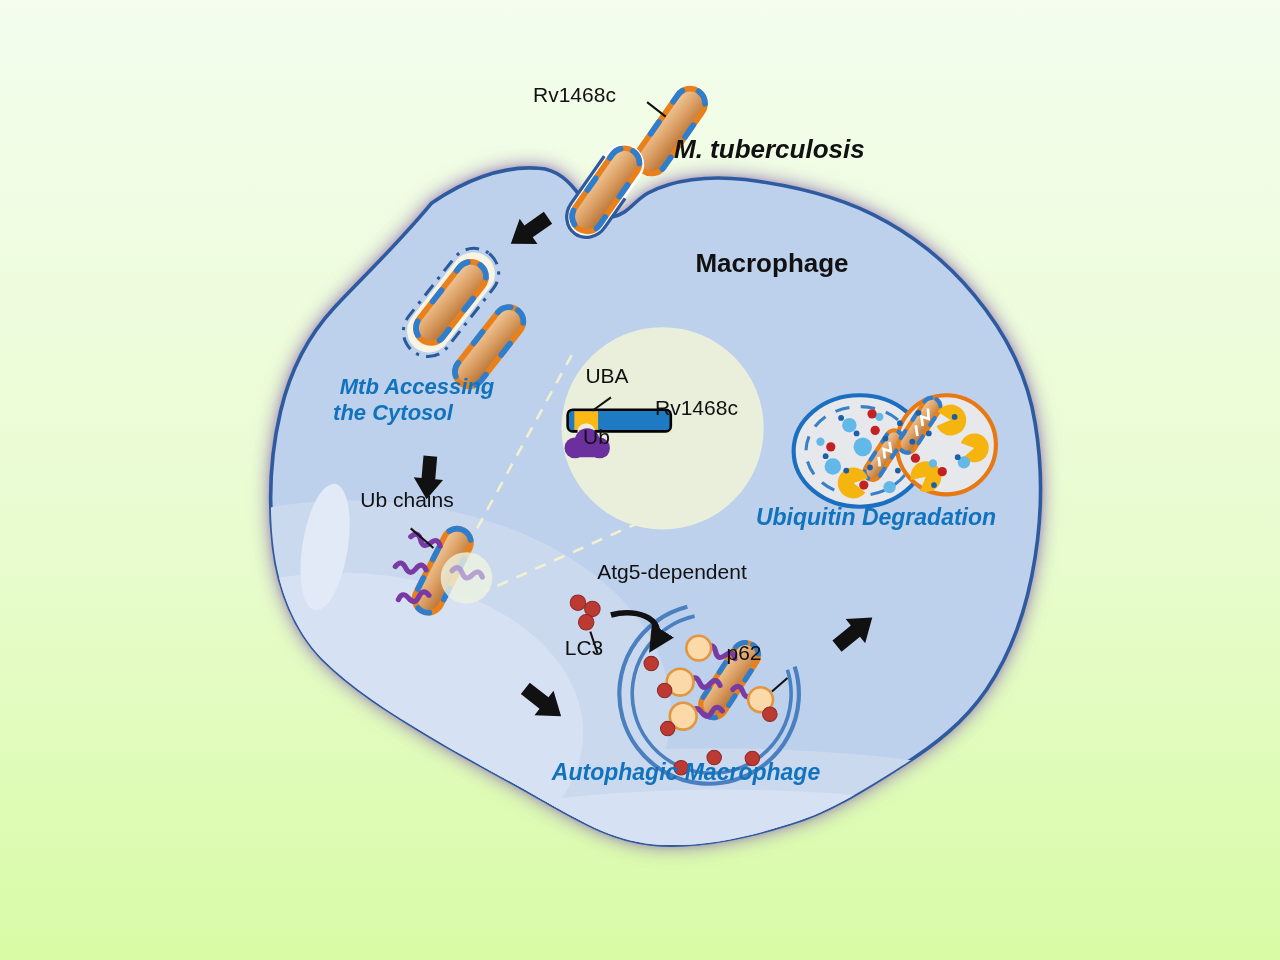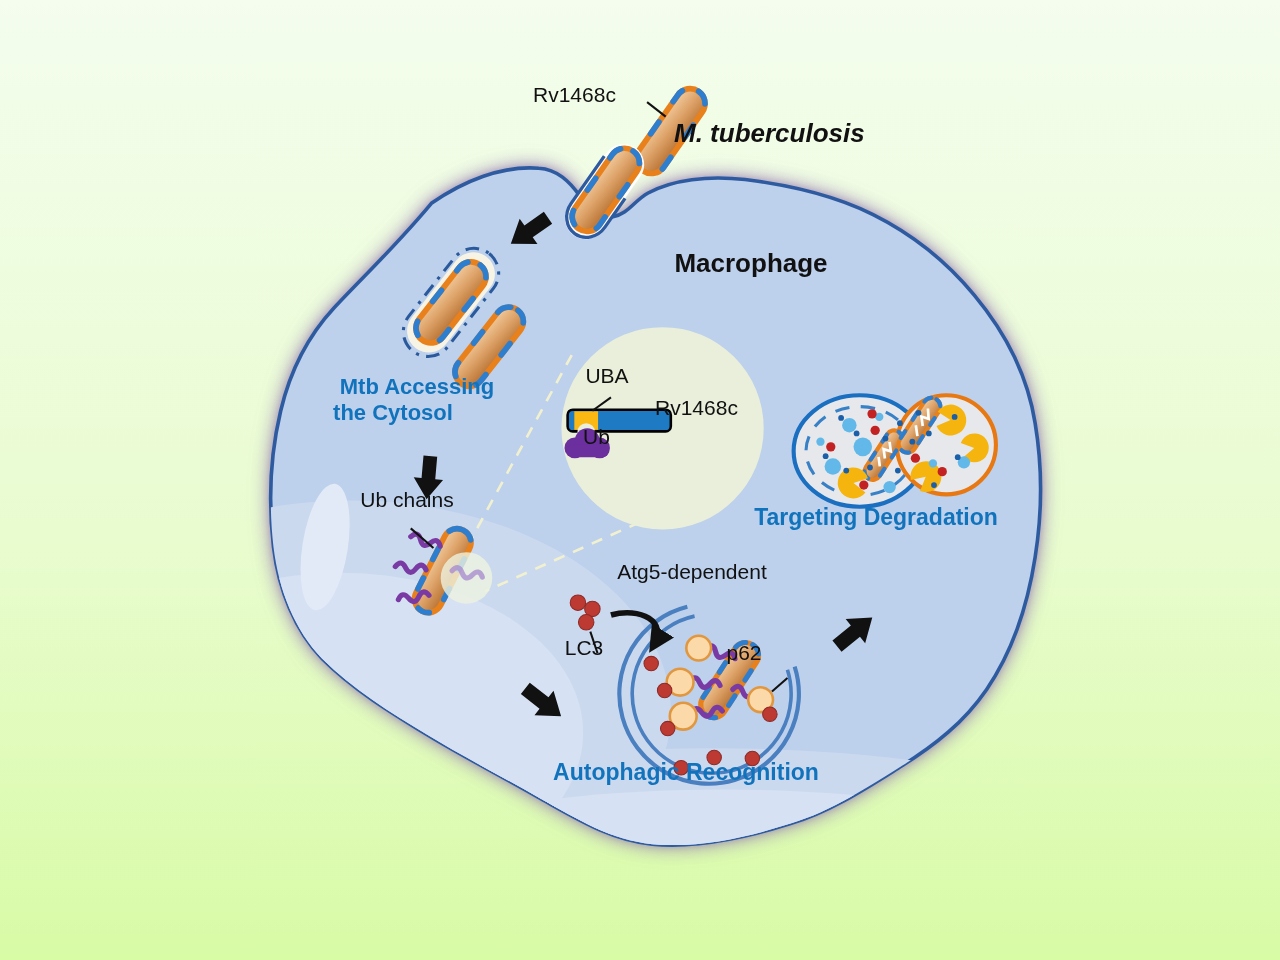--- a/index.html
+++ b/index.html
@@ -20,23 +20,23 @@
   .p62c{fill:var(--p62-fill,#fcd9a8);stroke:var(--p62-stroke,#e1973f);stroke-width:2.5;}
   .phag{fill:none;stroke:var(--phagophore-blue,#4a7fc0);}
   .pac{fill:var(--enzyme-yellow,#f5b40e);}
   .bdot{fill:#62b9e9;}
   .rdot{fill:#c32222;}
   .ndot{fill:#1a5fa8;}
   .blackline{stroke:#111;stroke-width:2;fill:none;}
   .arrow{fill:#111;}
   .lbl{position:absolute;font-size:21px;color:#111;white-space:nowrap;transform:translateX(-50%);}
   .lbl.anchorleft{transform:none;}
-  .head{font-weight:bold;font-size:23px;color:var(--heading-blue,#1273bd);}
+  .head{font-weight:bold;font-size:23px;color:var(--heading-blue,#1273bd);font-style:italic;}
   .big{font-weight:bold;font-size:26px;}
-  .ital{font-style:italic;}
+  .ital{font-style:italic;margin-top:16px;}
 </style>
 </head>
 <body>
 
 <div id="fig">
 <svg id="art" viewBox="0 0 1280 960">
   <defs>
     <linearGradient id="bactFill" x1="0" y1="0" x2="1" y2="0.25">
       <stop offset="0" stop-color="#f3cda0"></stop>
           <stop offset="0.55" stop-color="#dda268"></stop>
@@ -228,25 +228,25 @@
       <circle class="ndot" cx="843" cy="453" r="2.8"></circle>
           <circle class="ndot" cx="800" cy="442" r="2.8"></circle>
       <circle class="ndot" cx="925" cy="404" r="2.8"></circle>
           <circle class="ndot" cx="890" cy="400" r="2.8"></circle>
     </g>
   </g>
 </svg>
 
 <div class="lbl anchorleft" style="left:533px;top:83px">Rv1468c</div>
 <div class="lbl anchorleft big ital" style="left:674px;top:118px">M. tuberculosis</div>
-<div class="lbl big" style="left:751px;top:248px">Macrophage</div>
+<div class="lbl big" style="left:772px;top:248px">Macrophage</div>
 <div class="lbl head" style="left:417px;top:374px;font-size:22px">Mtb Accessing</div>
 <div class="lbl head" style="left:393px;top:400px;font-size:22px">the Cytosol</div>
 <div class="lbl" style="left:407px;top:488px">Ub chains</div>
 <div class="lbl" style="left:607px;top:364px">UBA</div>
 <div class="lbl anchorleft" style="left:655px;top:396px">Rv1468c</div>
 <div class="lbl anchorleft" style="left:583px;top:425px">Ub</div>
-<div class="lbl" style="left:692px;top:560px">Atg5-dependent</div>
+<div class="lbl" style="left:672px;top:560px">Atg5-dependent</div>
 <div class="lbl" style="left:584px;top:636px">LC3</div>
 <div class="lbl" style="left:744px;top:641px">p62</div>
-<div class="lbl head" style="left:686px;top:759px">Autophagic Recognition</div>
-<div class="lbl head" style="left:876px;top:504px">Targeting Degradation</div>
+<div class="lbl head" style="left:686px;top:759px">Autophagic Macrophage</div>
+<div class="lbl head" style="left:876px;top:504px">Ubiquitin Degradation</div>
 </div>
 
 </body></html>

